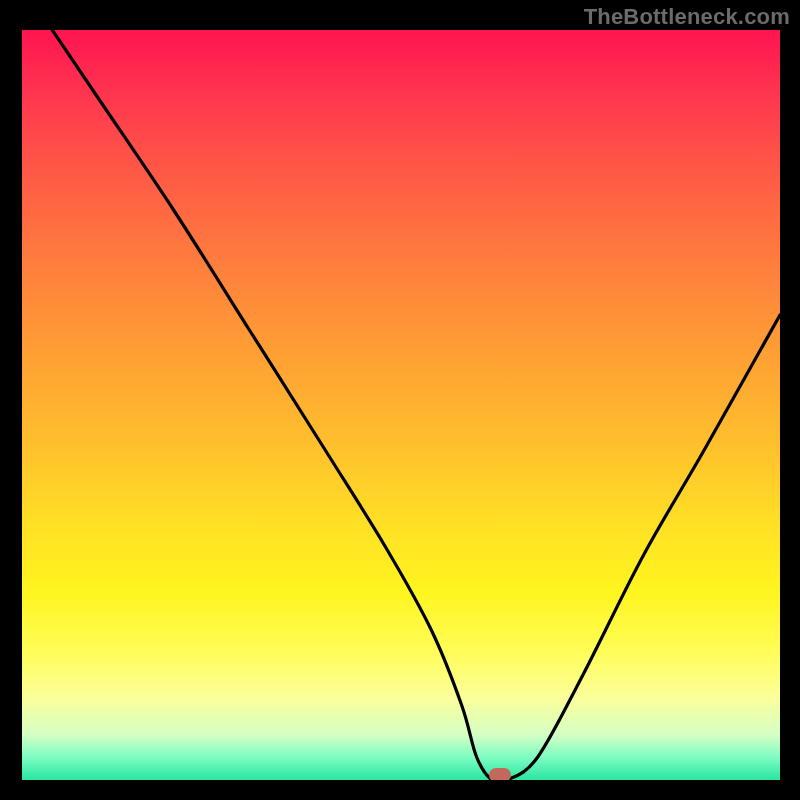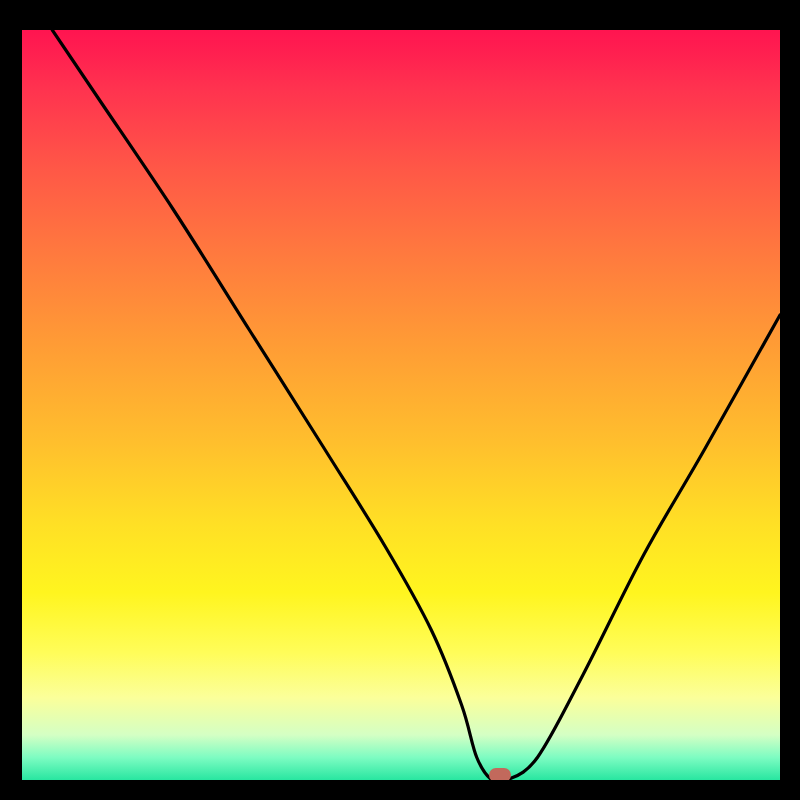--- a/index.html
+++ b/index.html
@@ -67,20 +67,21 @@
     border-radius: 7px;
     background: #c2695c;
     transform: translate(-50%, -50%);
   }
 </style>
 </head>
 <body>
 
 <div class="stage">
 
+  <div class="watermark">TheBottleneck.com</div>
 
   <div class="plot-area">
     <div class="gradient"></div>
 
     <svg class="curve" viewBox="0 0 758 750" preserveAspectRatio="none">
       <path id="curve-path" fill="none" stroke="#000000" stroke-width="3.2" stroke-linecap="round" stroke-linejoin="round" d="M 30.3 0.0 C 37.9 11.3, 55.6 37.5, 75.8 67.5 C 96.0 97.5, 126.3 141.3, 151.6 180.0 C 176.9 218.8, 202.1 260.0, 227.4 300.0 C 252.7 340.0, 280.5 383.8, 303.2 420.0 C 325.9 456.3, 346.2 487.5, 363.8 517.5 C 381.5 547.5, 396.7 573.8, 409.3 600.0 C 422.0 626.3, 432.1 653.8, 439.6 675.0 C 447.2 696.3, 449.7 715.0, 454.8 727.5 C 459.9 740.0, 464.9 746.3, 470.0 750.0 C 475.0 753.8, 477.5 753.8, 485.1 750.0 C 492.7 746.3, 502.8 745.0, 515.4 727.5 C 528.1 710.0, 543.2 678.8, 560.9 645.0 C 578.6 611.3, 601.3 562.5, 621.6 525.0 C 641.8 487.5, 659.5 460.0, 682.2 420.0 C 704.9 380.0, 745.4 307.5, 758.0 285.0"></path>
     </svg>
 
     <div id="marker" class="marker" style="left: 477.54px; top: 745px; background: rgb(194, 105, 92);"></div>
   </div>

